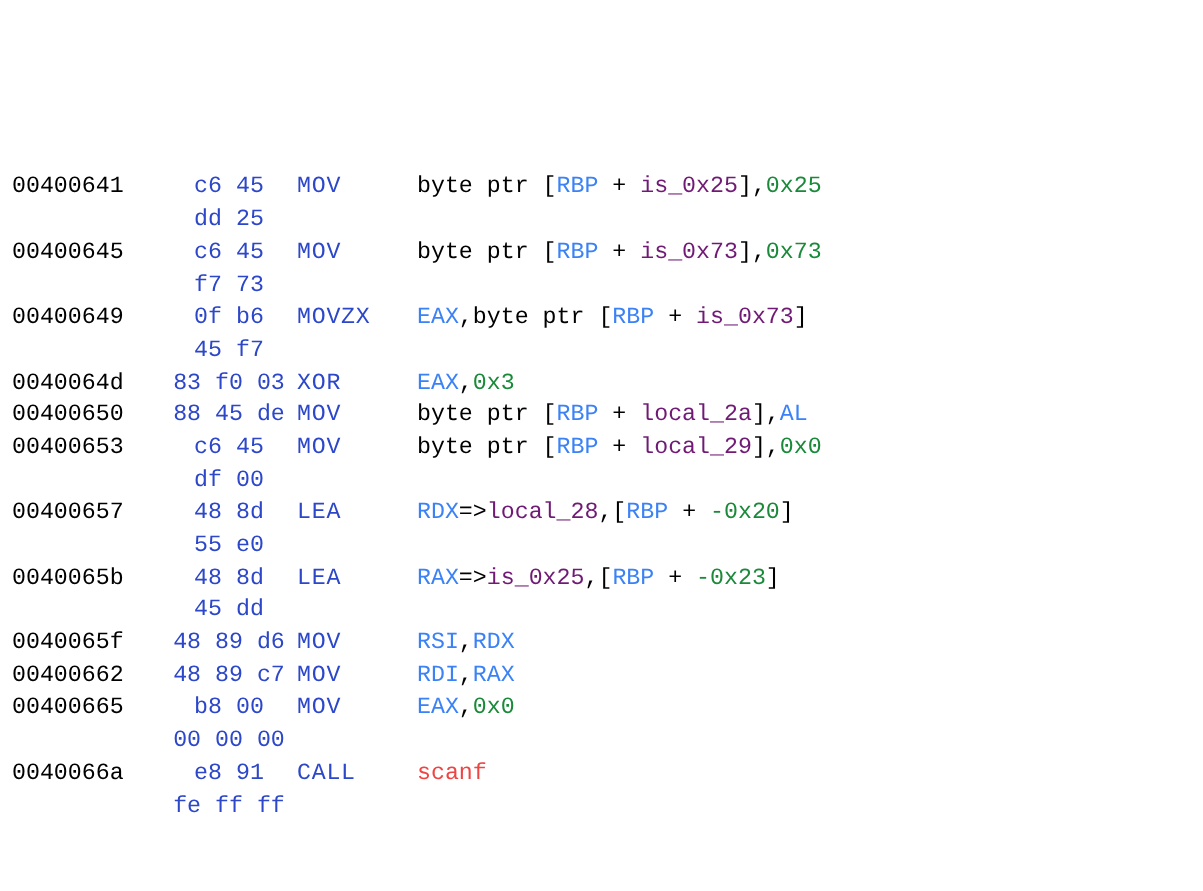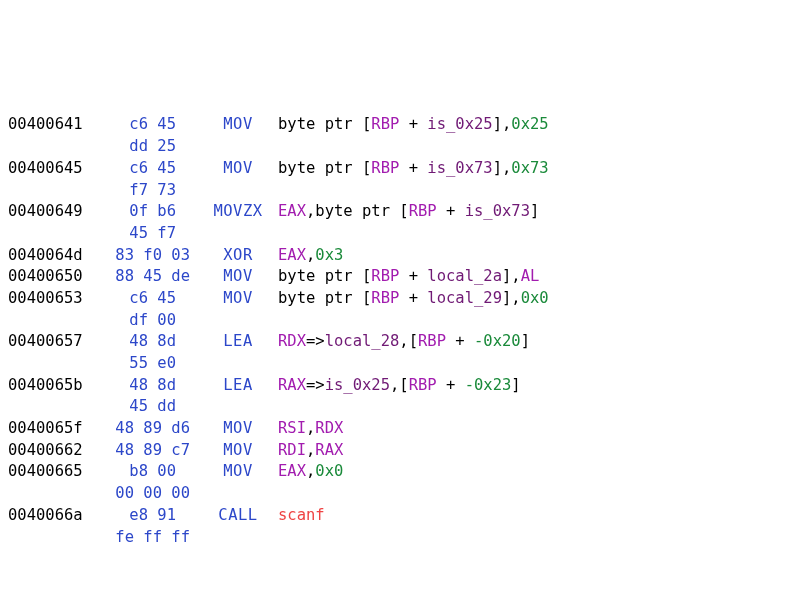--- a/index.html
+++ b/index.html
@@ -12,26 +12,27 @@
     white-space: pre;
     color: #000;
   }
   .listing {
     padding: 6px 8px;
   }
   .row {
     display: grid;
     grid-template-columns: 90px 100px 80px 1fr;
     column-gap: 0;
+    font-family: Liberation Mono, monospace;
   }
   .addr { color: #000; }
   .hex  { color: #2c47c9; text-align: center; }
-  .mn   { color: #2c47c9; letter-spacing: 0.5px; text-align: center; }
+  .mn   { color: #2c47c9; letter-spacing: 0.5px; }
   .ops  { }
-  .reg  { color: #a21caf; }
+  .reg  { color: #3b82f6; }
   .var  { color: #701a75; }
   .num  { color: #1a8a3a; text-align: right; }
   .fn   { color: #ef4444; }
   .punct, .txt { color: #000; }
 </style>
 </head>
 <body>
 
 
 

